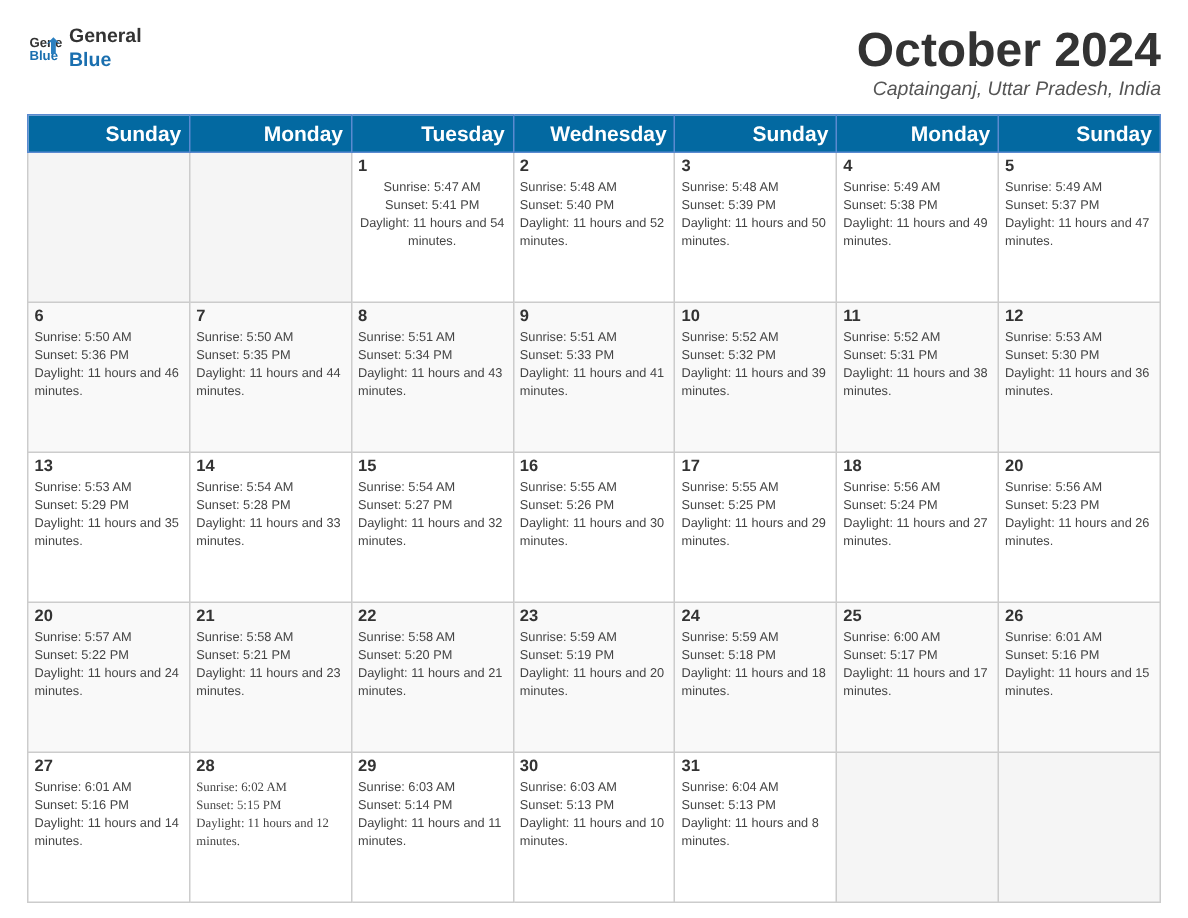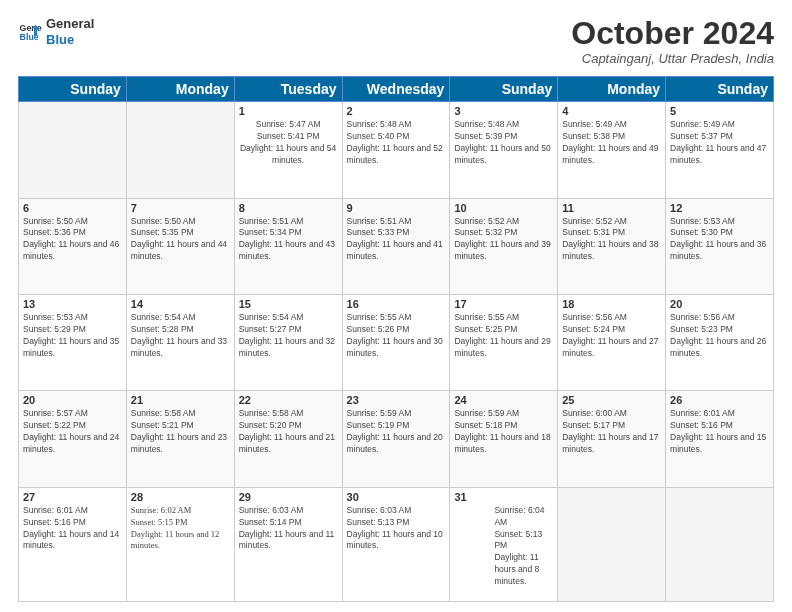--- a/index.html
+++ b/index.html
@@ -316,21 +316,21 @@
 Daylight: 11 hours and 11 minutes.</div>
           </td>
           <td>
             <span class="day-num">30</span>
             <div class="cell-info" style="white-space: pre-line;">Sunrise: 6:03 AM
 Sunset: 5:13 PM
 Daylight: 11 hours and 10 minutes.</div>
           </td>
           <td>
             <span class="day-num">31</span>
-            <div class="cell-info" style="white-space: pre-line; margin-left: 40px;">Sunrise: 6:04 AM
+            <div class="cell-info" style="white-space: pre-line;">Sunrise: 6:04 AM
 Sunset: 5:13 PM
 Daylight: 11 hours and 8 minutes.</div>
           </td>
           <td class="empty"></td>
           <td class="empty"></td>
         </tr>
       </tbody>
   </table>
 </div>
 

